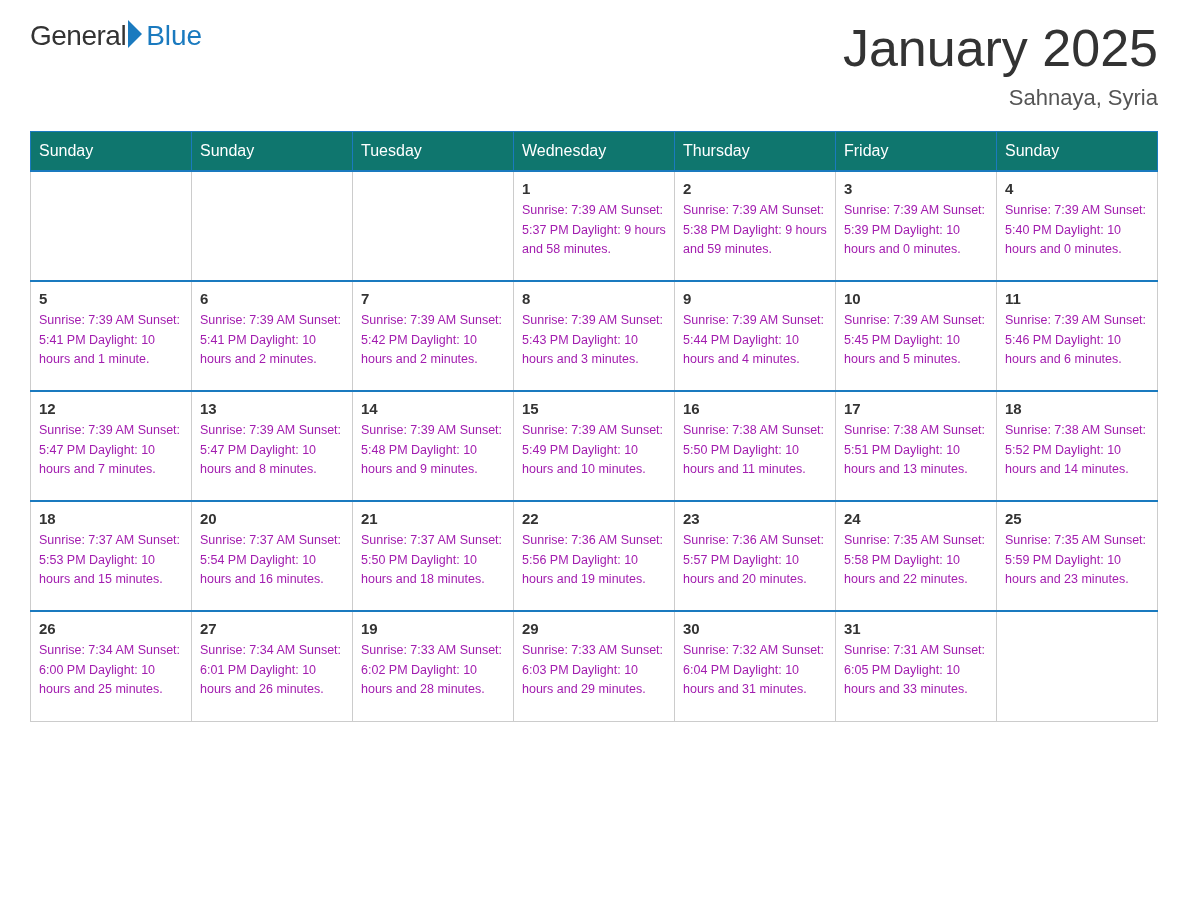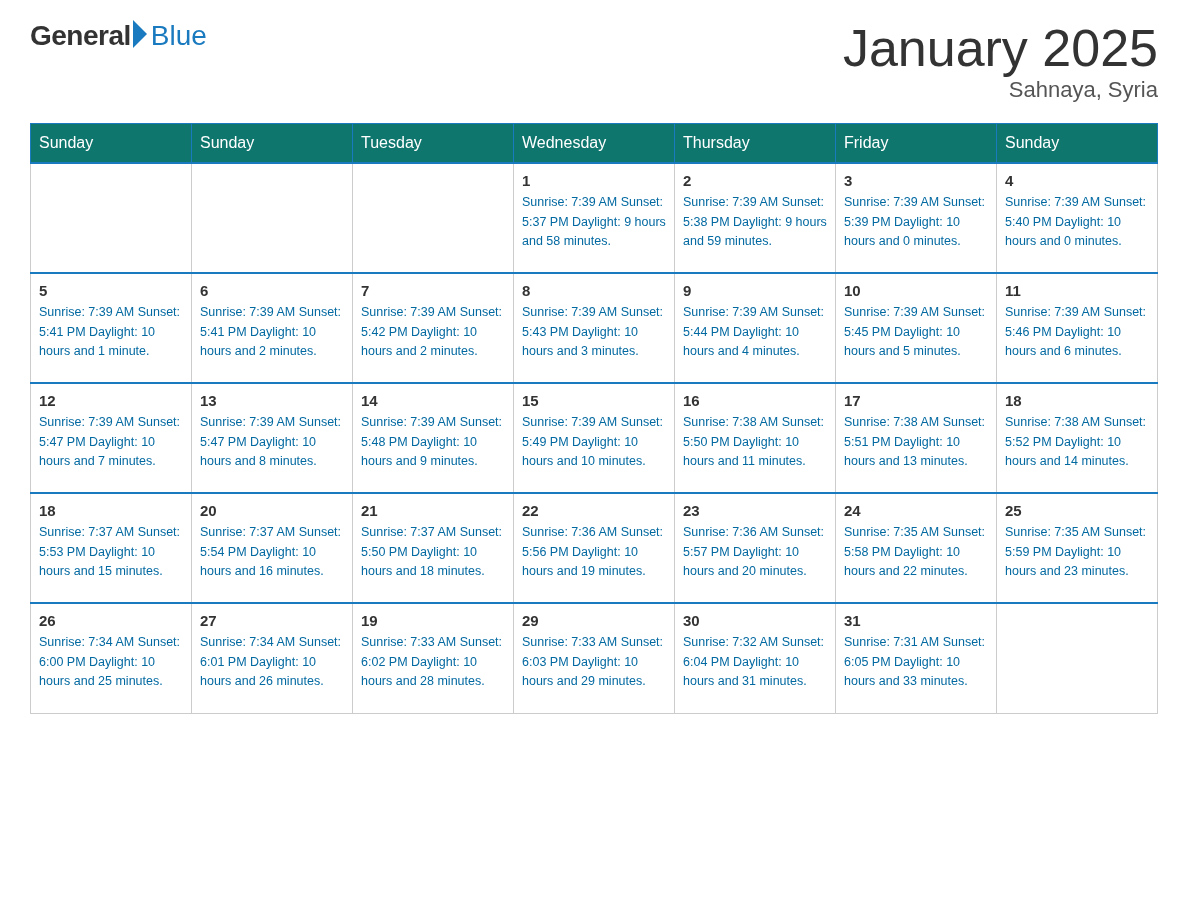--- a/index.html
+++ b/index.html
@@ -21,21 +21,21 @@
       display: flex;
       flex-direction: column;
       align-items: flex-start;
     }
     .logo-top {
       display: flex;
       align-items: center;
     }
     .logo-general {
       font-size: 28px;
-      font-weight: bold;
+      font-weight: normal;
       color: #333;
       letter-spacing: -0.5px;
       text-align: right;
     }
     .logo-arrow {
       width: 0;
       height: 0;
       border-left: 14px solid #1a7abf;
       border-top: 14px solid transparent;
       border-bottom: 14px solid transparent;
@@ -54,21 +54,21 @@
     .main-title {
       font-size: 52px;
       font-weight: normal;
       color: #333;
       line-height: 1.1;
       margin-left: 19px;
     }
     .subtitle {
       font-size: 22px;
       color: #555;
-      margin-top: 0;
+      margin-top: 8px;
     }
     .calendar {
       width: 100%;
       border-collapse: collapse;
       table-layout: fixed;
     }
     .calendar thead th {
       background-color: #0f766e;
       color: #fff;
       padding: 10px 8px;
@@ -90,21 +90,21 @@
     }
     .day-number {
       font-size: 15px;
       font-weight: bold;
       margin-bottom: 4px;
       color: #333;
     }
     .day-info {
       font-size: 12.5px;
       line-height: 1.55;
-      color: #0369a1;
+      color: #a21caf;
     }
     .empty-cell {
       background: #fff;
     }
   </style>
 </head>
 <body>
 
 <div class="header">
   <div class="logo">

